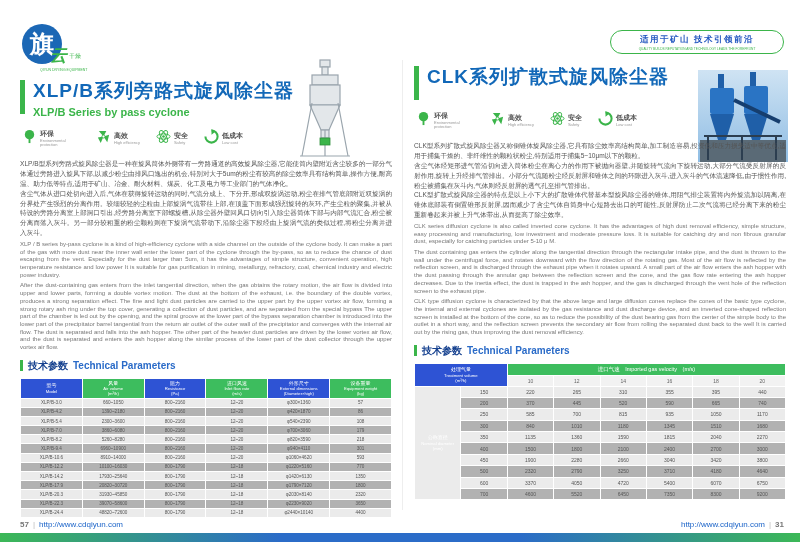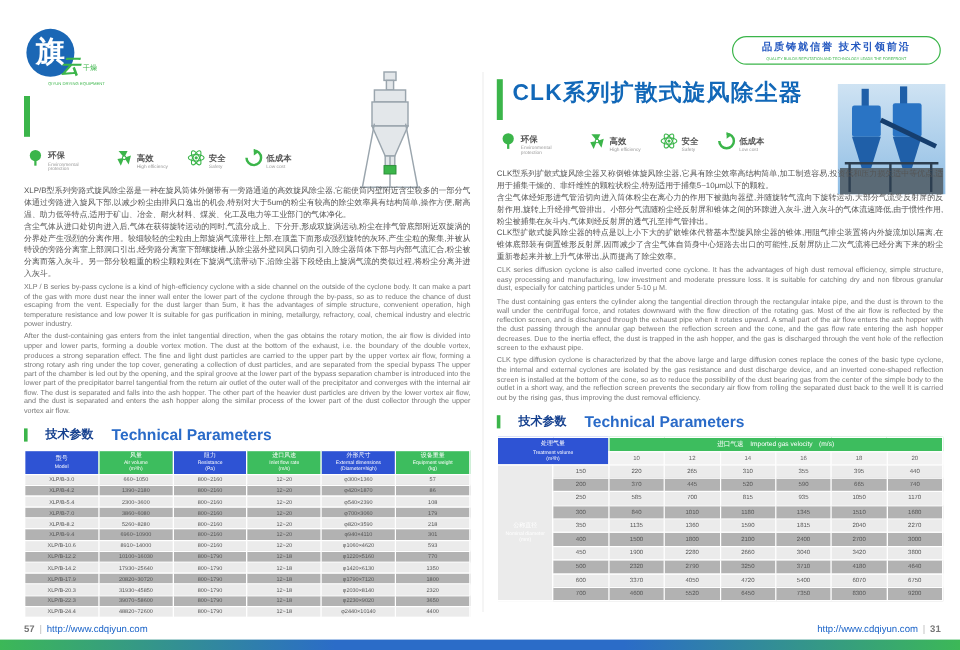--- a/index.html
+++ b/index.html
@@ -25,24 +25,24 @@
   .tbar{width:5px;height:34px;background:#3bb54a;margin-right:8px;margin-top:2px;}
   .title-cn{color:#1268b8;font-weight:bold;font-size:19px;letter-spacing:1px;white-space:nowrap;}
   .title-en{color:#3bb54a;font-weight:bold;font-size:11px;margin-top:2px;}
   .features{display:flex;gap:16px;align-items:center;margin:2px 0 8px 2px;height:26px;}
   .feature{display:flex;align-items:center;gap:3px;}
   .f-ico{width:15px;height:15px;}
   .f-cn{font-size:7px;font-weight:bold;color:#555;}
   .f-en{font-size:4px;color:#999;line-height:1.1;max-width:40px;}
   .body-cn{font-size:6.6px;line-height:1.5;color:#555;text-align:justify;margin:0;}
   .body-en{font-size:6px;line-height:1.28;color:#777;text-align:justify;margin:3px 0 0;}
-  .section{display:flex;align-items:center;gap:15px;margin:7px 0 5px;}
+  .section{display:flex;align-items:center;gap:5px;margin:7px 0 5px;}
   .sbar{width:3px;height:11px;background:#3bb54a;}
   .sec-cn{color:#16418f;font-weight:bold;font-size:10px;}
-  .sec-en{color:#2a6bc8;font-size:13px;font-weight:bold;text-align:right;}
+  .sec-en{color:#2a6bc8;font-size:10px;font-weight:bold;text-align:right;}
   
   table.spec{width:100%;border-collapse:collapse;table-layout:fixed;}
   table.spec th,table.spec td{border:1px solid #ffffff;text-align:center;vertical-align:middle;}
   th.hb{background:#2e53d4;color:#fff;font-weight:normal;}
   th.hg{background:#3dbd5e;color:#fff;font-weight:normal;}
   .hl1{font-size:5px;line-height:1.3;}
   .hl2{font-size:4.2px;line-height:1.25;}
   td.cell{font-size:4.6px;color:#555;padding:1.6px 0;}
   tr.light td{background:#ebebeb;}
   tr.dark td{background:#b2b2b2;}
@@ -70,21 +70,21 @@
 <div id="page">
 
   <div class="logo">
     <div class="logo-circle">旗</div>
     <div class="logo-cloud">云</div>
     <div class="logo-sub">干燥</div>
     <div class="logo-en">QIYUN DRYING EQUIPMENT</div>
   </div>
 
   <div class="badge">
-    <div class="badge-cn">品质铸就信誉  技术引领前沿</div>
+    <div class="badge-cn">适用于矿山  技术引领前沿</div>
     <div class="badge-en">QUALITY BUILDS REPUTATION AND TECHNOLOGY LEADS THE FOREFRONT</div>
   </div>
 
   <div class="divider"></div>
 
   <div class="diagram">
     <svg viewBox="0 0 58 104" width="58" height="104">
       <g stroke="#9aa5ad" stroke-width="1.2" fill="#e3e7ea">
         <rect x="24" y="2" width="10" height="7"></rect>
         <rect x="26" y="9" width="6" height="8"></rect>
@@ -121,20 +121,24 @@
       <line x1="6" y1="66" x2="84" y2="66" stroke="#2c3e50" stroke-width="2"></line>
       <line x1="10" y1="66" x2="10" y2="90" stroke="#2c3e50" stroke-width="2"></line>
       <line x1="44" y1="66" x2="44" y2="90" stroke="#2c3e50" stroke-width="2"></line>
       <line x1="78" y1="66" x2="78" y2="90" stroke="#2c3e50" stroke-width="2"></line>
     </svg>
   </div>
 
   <div class="col" id="col-left">
     <div class="title-block">
       <div class="tbar"></div>
+      <div>
+        <div class="title-cn">XLP/B系列旁路式旋风除尘器</div>
+        <div class="title-en">XLP/B Series by pass cyclone</div>
+      </div>
     </div>
     <div class="features">
         <div class="feature">
           <span><svg class="f-ico" viewBox="0 0 16 16">
               <circle cx="8" cy="6" r="5" fill="#3bb54a"></circle>
               <rect x="7" y="9" width="2" height="6" fill="#3bb54a"></rect>
             </svg></span>
           <span>
             <div class="f-cn">环保</div>
             <div class="f-en">Environmental protection</div>

